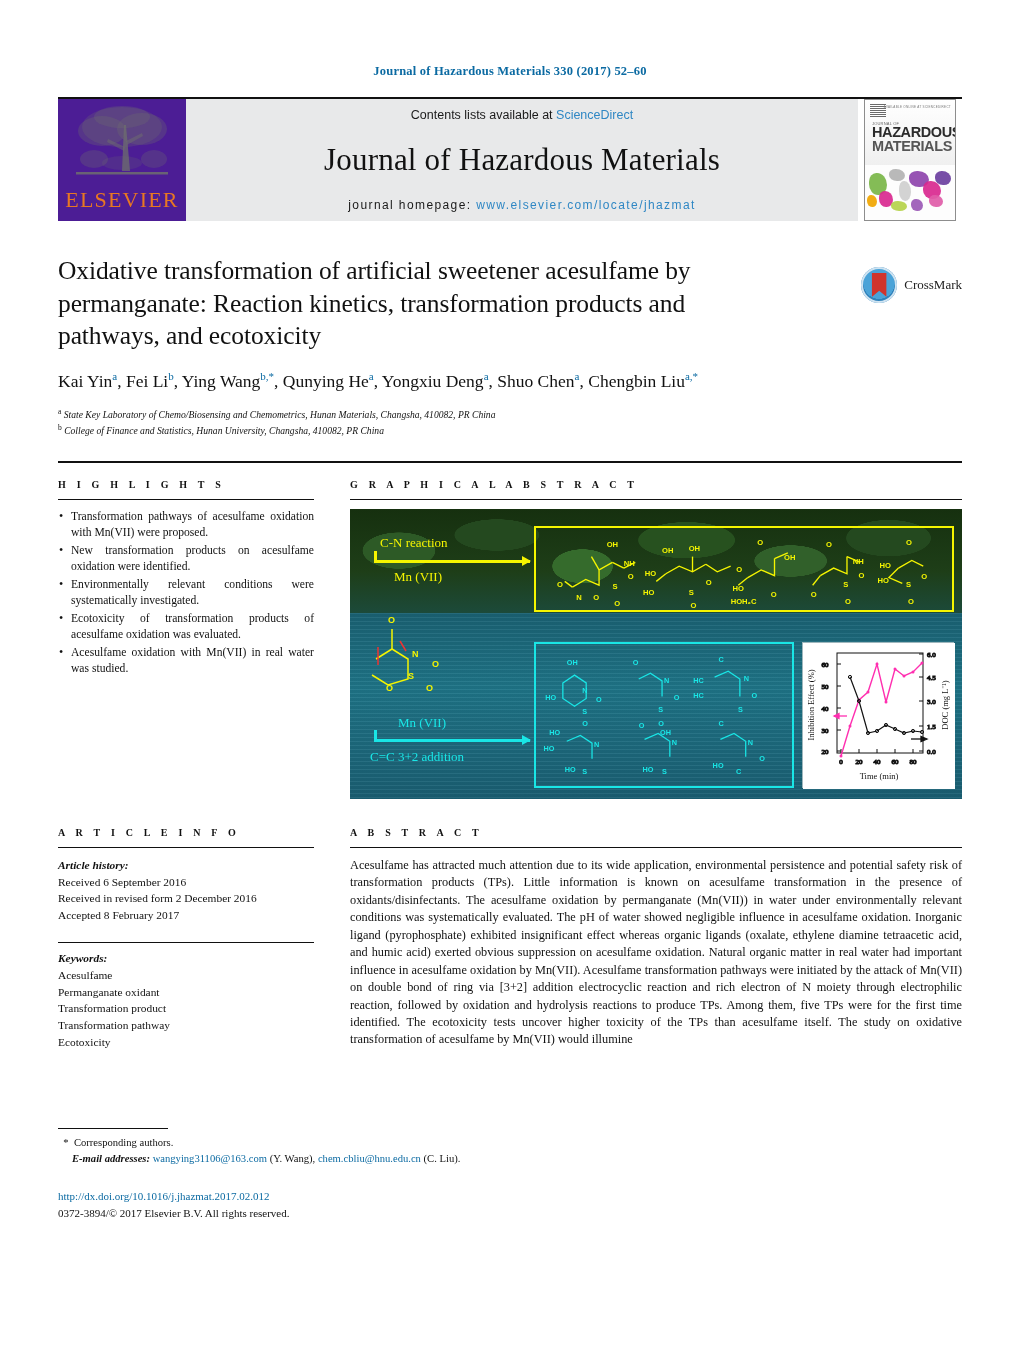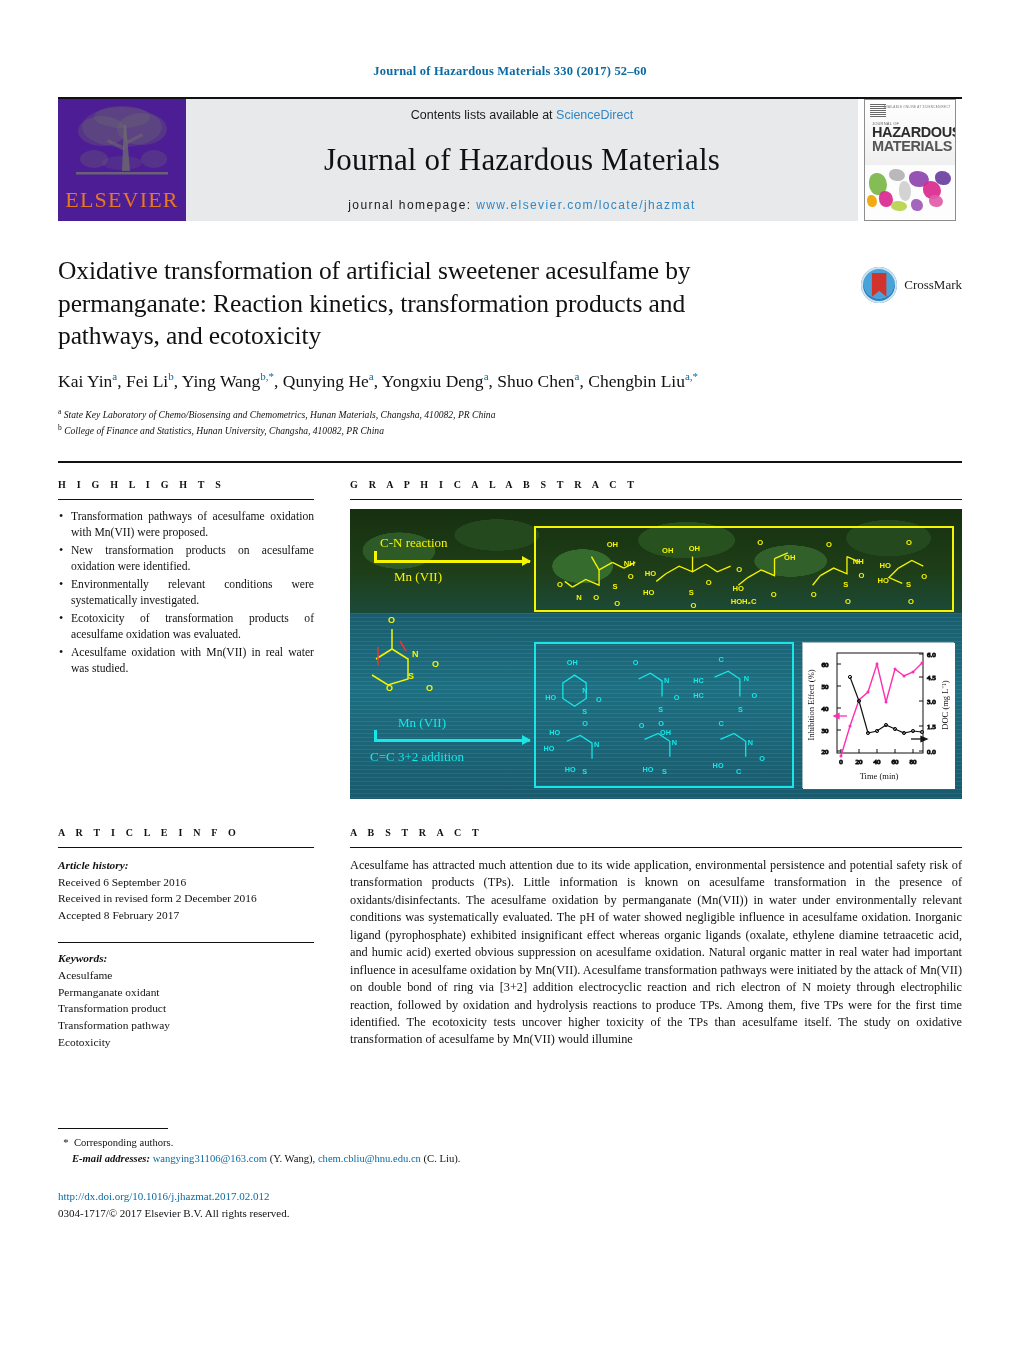--- a/index.html
+++ b/index.html
@@ -685,17 +685,17 @@
     </div>
     <div class="footer-line" style="padding-left:14px;">
       <span class="lbl">E-mail addresses:</span>
       <span class="link">wangying31106@163.com</span>
       <span>(Y. Wang),</span>
       <span class="link">chem.cbliu@hnu.edu.cn</span>
       <span>(C. Liu).</span>
     </div>
     <div class="doi-block">
       <div class="doi">http://dx.doi.org/10.1016/j.jhazmat.2017.02.012</div>
-      <div>0304-1717/© 2017 Elsevier B.V. All rights reserved.</div>
+      <div>0372-3894/© 2017 Elsevier B.V. All rights reserved.</div>
     </div>
   </div>
 
 </div>
 
 </body></html>

